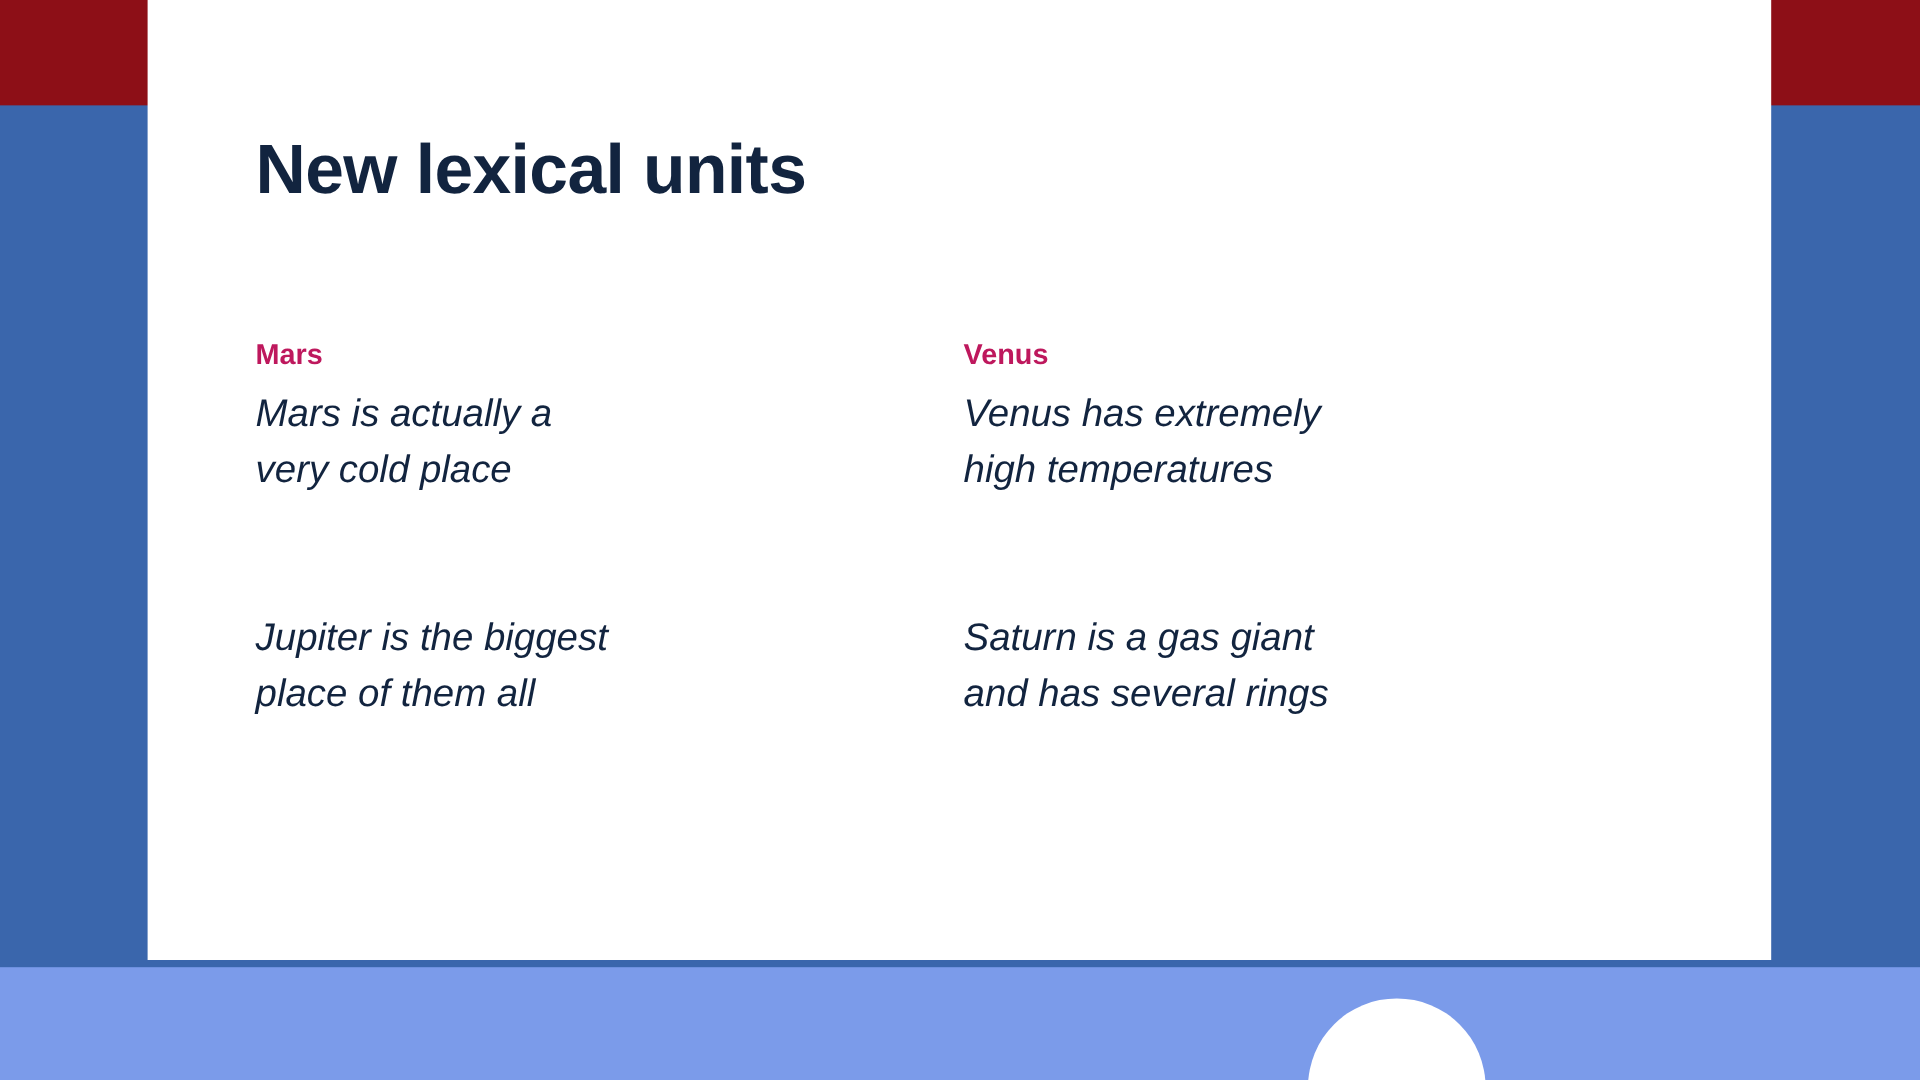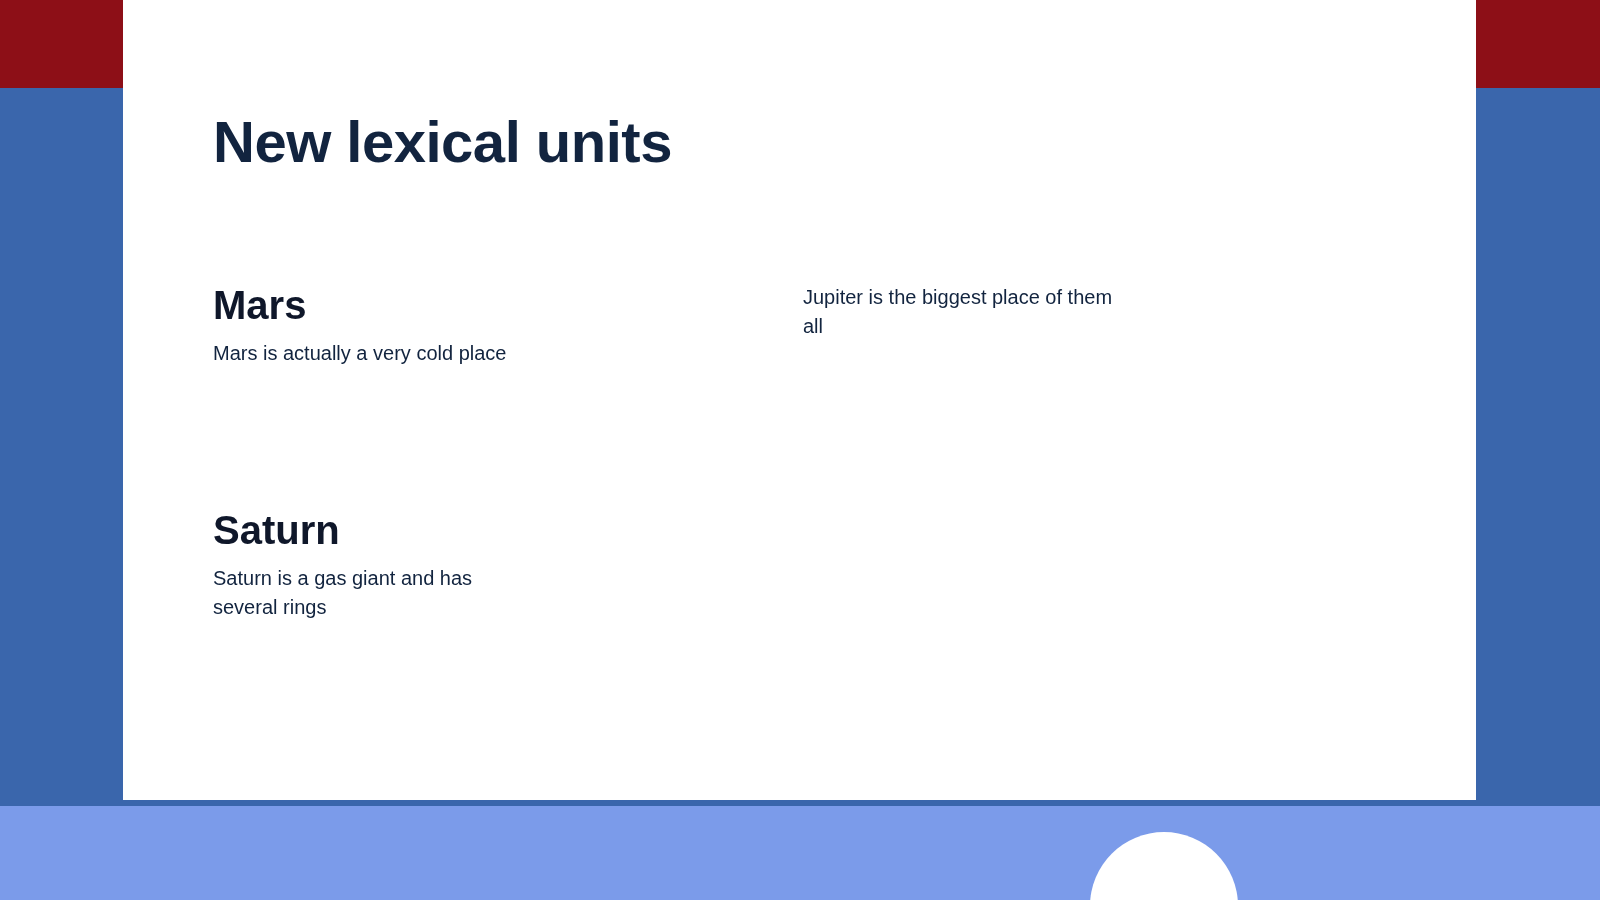--- a/index.html
+++ b/index.html
@@ -93,32 +93,33 @@
     position: absolute;
     left: 90px;
     top: 283px;
     width: 1140px;
     display: grid;
     grid-template-columns: 590px 550px;
     grid-template-rows: 225px auto;
   }
 
   .item-heading {
-    font-size: 40px;
+    font-size: 24px;
     font-weight: bold;
-    color: #0f172a;
+    color: #be185d;
     margin: 0 0 12px 0;
     line-height: 1.1;
   }
   .item-body {
-    font-size: 20px;
+    font-size: 32px;
     color: #12243f;
     line-height: 1.45;
     max-width: 310px;
     margin: 0;
+    font-style: italic;
   }
 </style>
 </head>
 <body>
 
 <div class="slide">
 
   <div class="band-top-red"></div>
   <div class="band-blue"></div>
   <div class="band-bottom-light"></div>
@@ -129,27 +130,30 @@
 
     <div class="title">New lexical units</div>
 
     <div class="grid">
 
       <div class="cell">
         <p class="item-heading">Mars</p>
         <p class="item-body">Mars is actually a very cold place</p>
       </div>
 
+      <div class="cell">
+        <p class="item-heading">Venus</p>
+        <p class="item-body">Venus has extremely high temperatures</p>
+      </div>
 
       <div class="cell">
         <p class="item-body">Jupiter is the biggest place of them all</p>
       </div>
 
       <div class="cell">
-        <p class="item-heading">Saturn</p>
         <p class="item-body">Saturn is a gas giant and has several rings</p>
       </div>
 
     </div>
   </div>
 
   <div class="circle-bottom"></div>
 
 </div>
 

